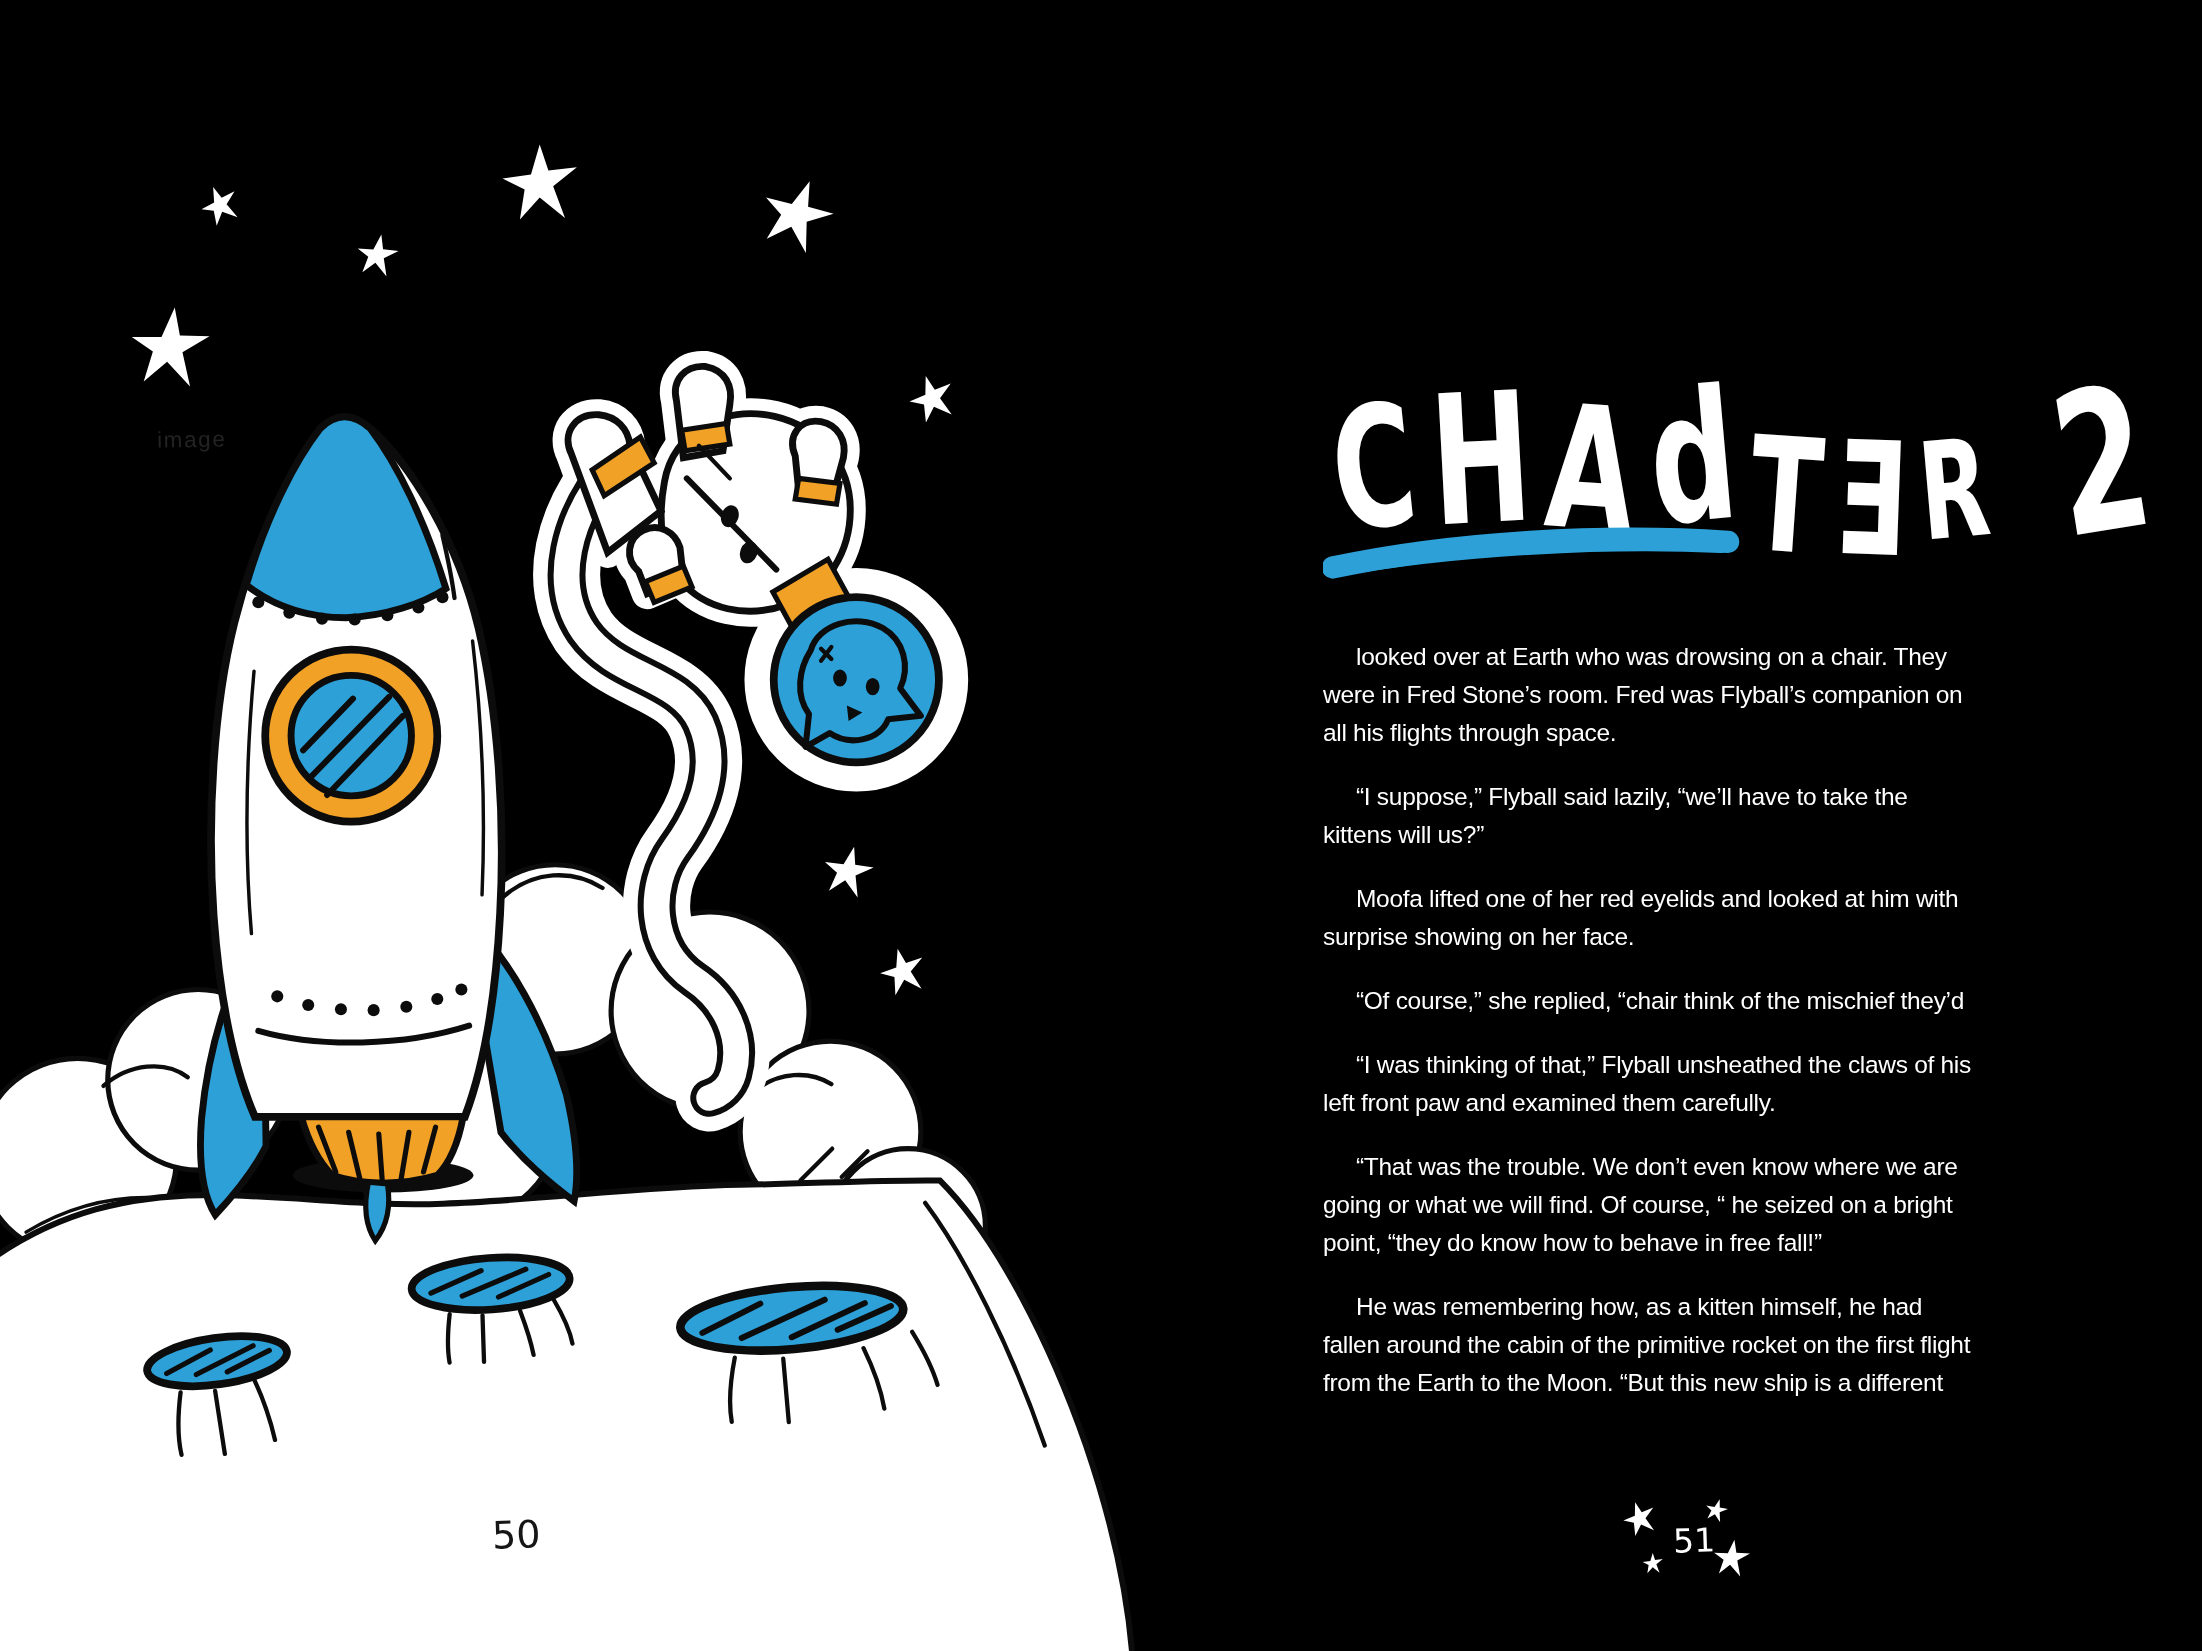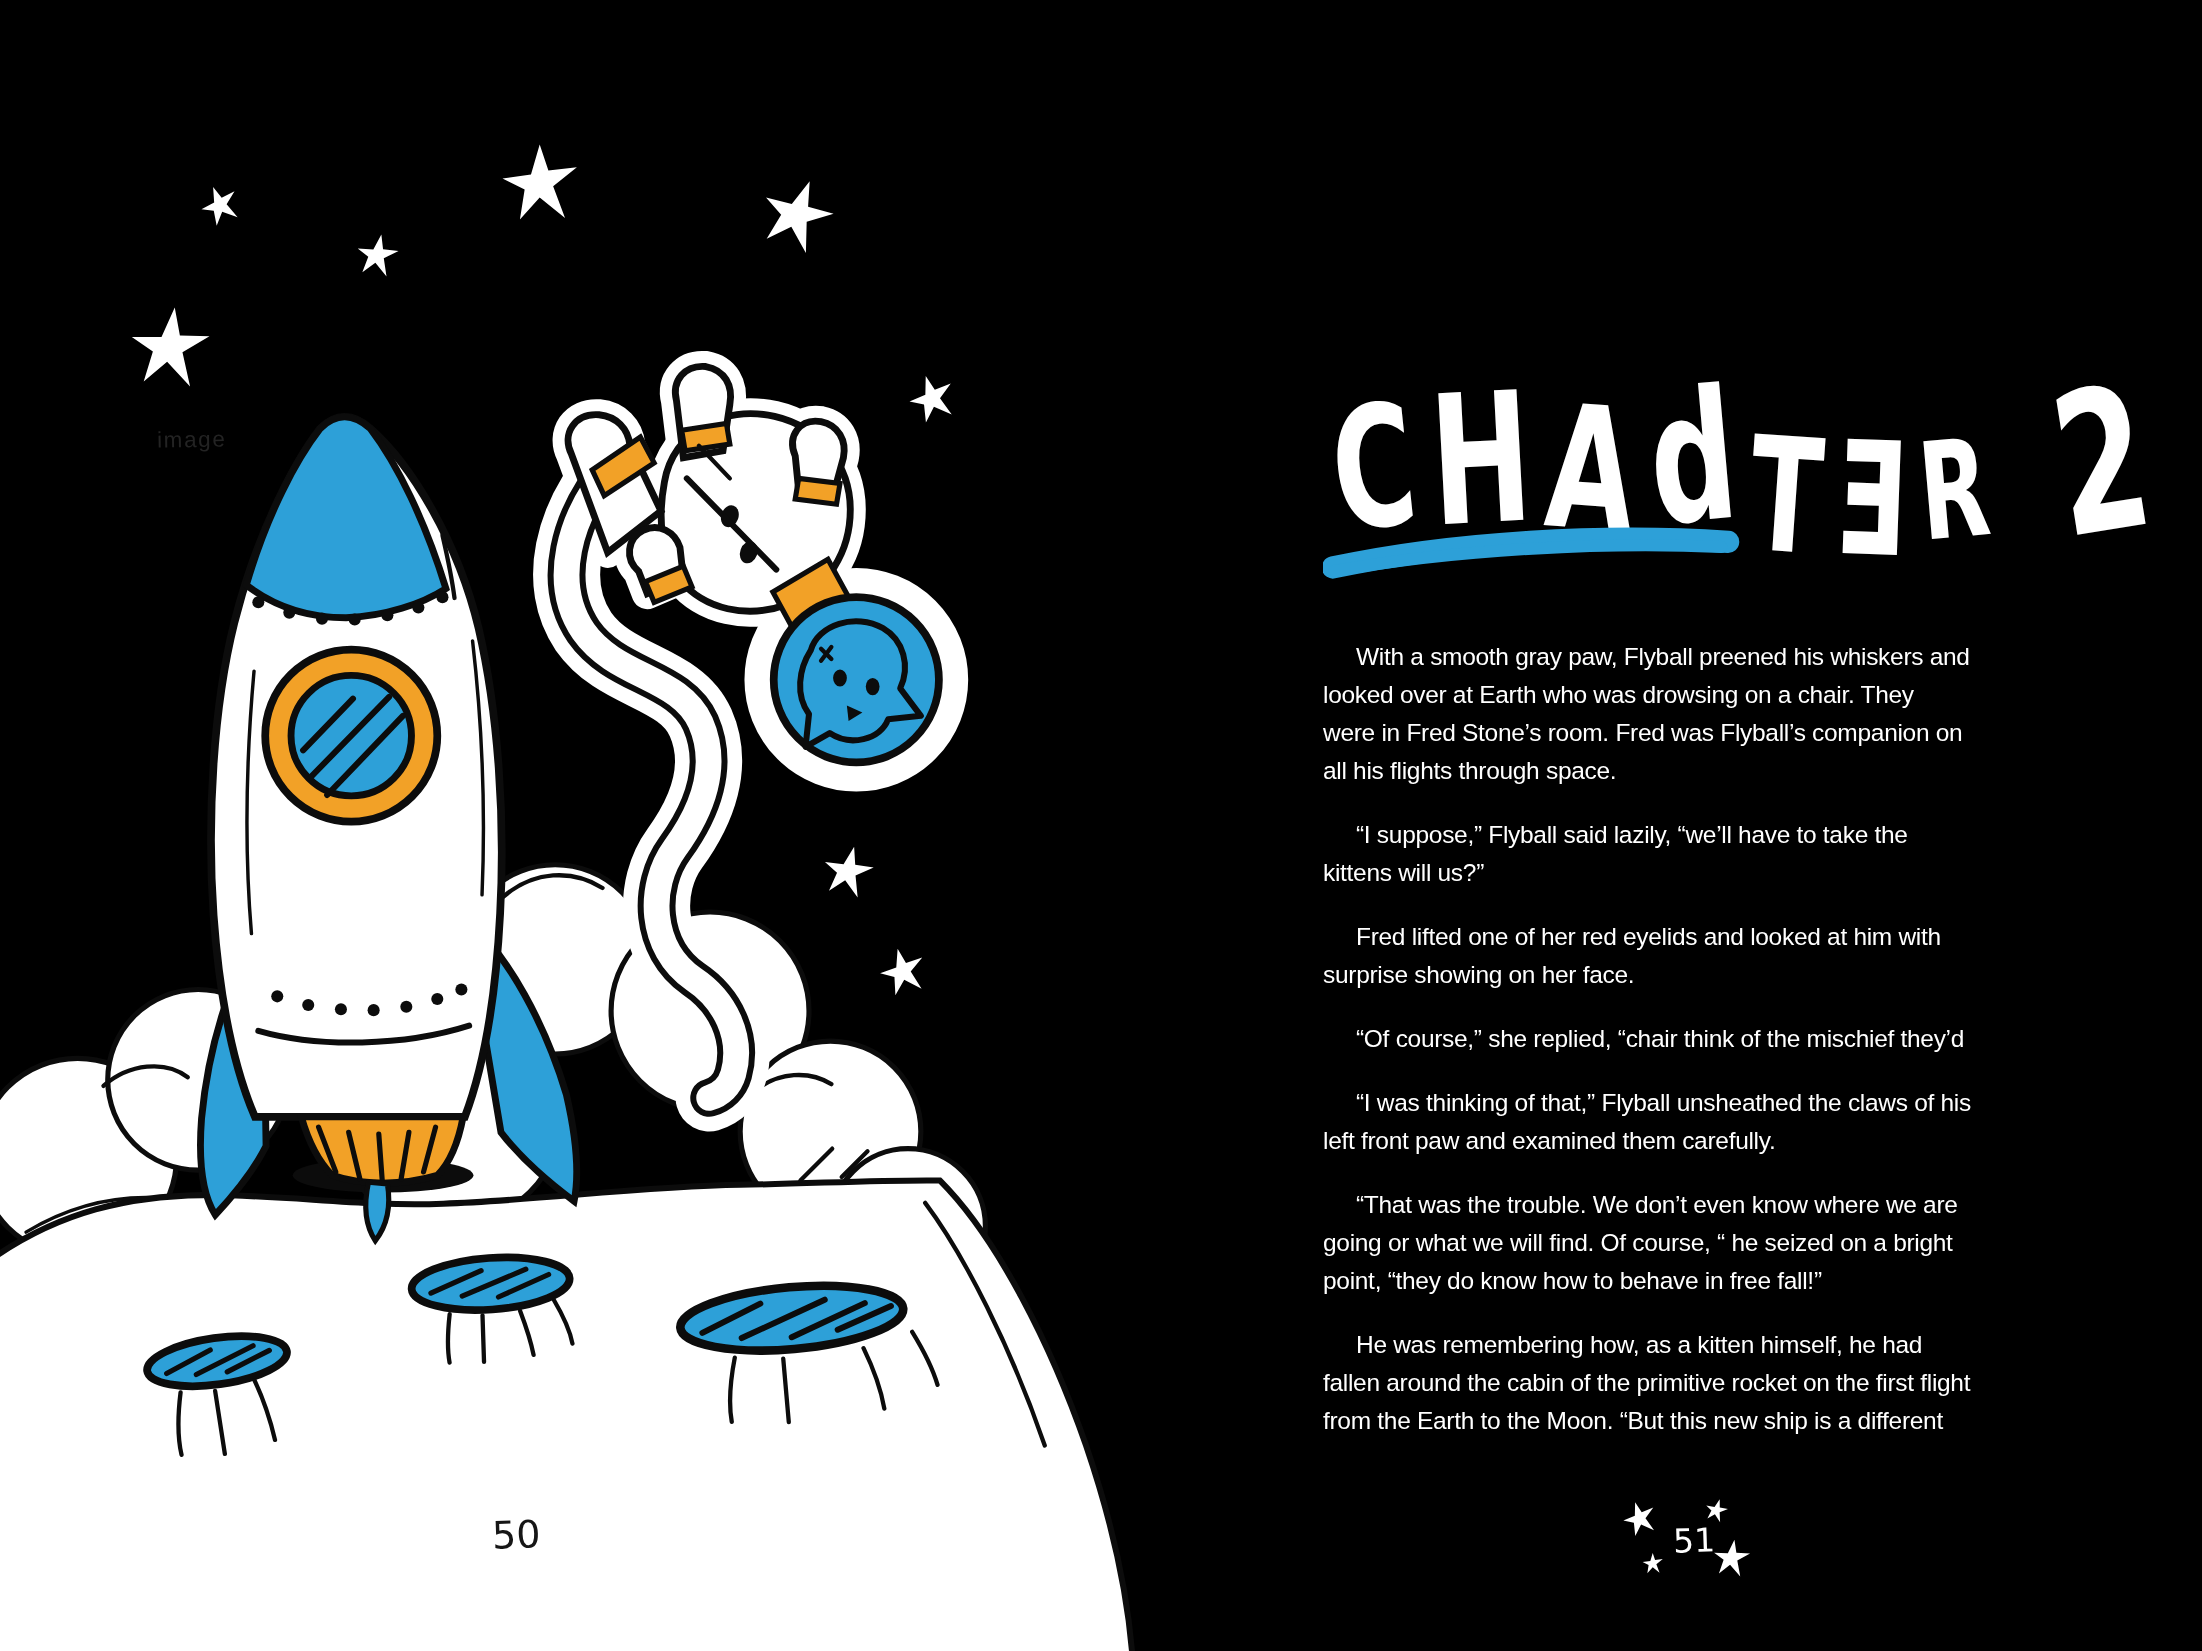--- a/index.html
+++ b/index.html
@@ -199,31 +199,30 @@
 
   <div class="chapter-title"><span class="lt c0">C</span><span class="lt c1">H</span><span class="lt c2">A</span><span class="lt c3">d</span><span class="lt c4">T</span><span class="lt c5">Ǝ</span><span class="lt c6">R</span><span class="lt c7">&nbsp;</span><span class="lt c8">2</span></div>
 
   <svg class="title-underline" viewBox="0 0 510 90">
     <path d="M 10 52 C 150 22 330 12 472 22" fill="none" stroke="var(--blue)" stroke-width="26" stroke-linecap="round"></path>
     <path d="M 12 56 C 160 30 330 22 464 28" fill="none" stroke="var(--blue)" stroke-width="14" stroke-linecap="round"></path>
   </svg>
 
   <div class="text-col">
       <p class="para">
-        <span class="line">With a smooth gray paw, Flyball preened his whiskers and</span>
         <span class="line">looked over at Earth who was drowsing on a chair. They</span>
         <span class="line">were in Fred Stone’s room. Fred was Flyball’s companion on</span>
         <span class="line">all his flights through space.</span>
       </p>
       <p class="para">
         <span class="line">“I suppose,” Flyball said lazily, “we’ll have to take the</span>
         <span class="line">kittens will us?”</span>
       </p>
       <p class="para">
-        <span class="line">Fred lifted one of her red eyelids and looked at him with</span>
+        <span class="line">Moofa lifted one of her red eyelids and looked at him with</span>
         <span class="line">surprise showing on her face.</span>
       </p>
       <p class="para">
         <span class="line">“Of course,” she replied, “chair think of the mischief they’d</span>
       </p>
       <p class="para">
         <span class="line">“I was thinking of that,” Flyball unsheathed the claws of his</span>
         <span class="line">left front paw and examined them carefully.</span>
       </p>
       <p class="para">

